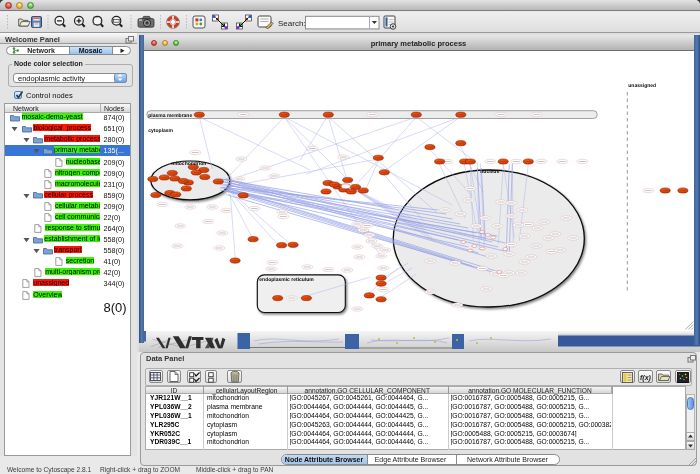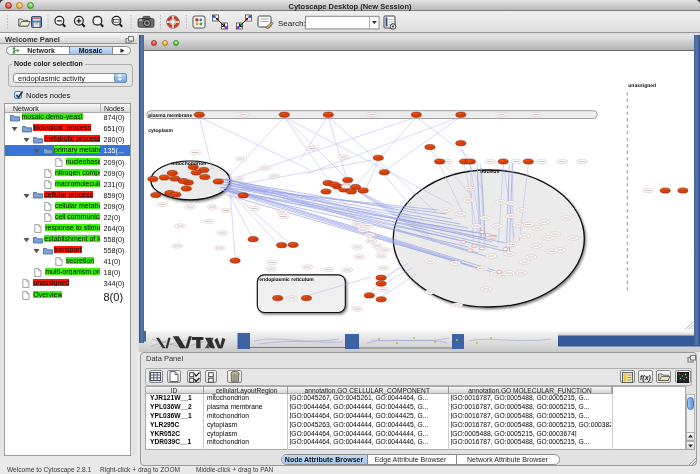--- a/index.html
+++ b/index.html
@@ -5,21 +5,20 @@
 #win{position:relative;width:700px;height:474px;background:#e9e9e9;overflow:hidden;border-radius:5px 5px 0 0}
 .abs{position:absolute}
 .t{position:absolute;white-space:nowrap;color:#1a1a1a}
 </style></head><body>
 <div id="win">
 
 <div class="abs" style="left:0;top:0;width:700px;height:11px;background:linear-gradient(#e3e3e3,#b8b8b8);border-bottom:1px solid #7e7e7e;border-radius:4px 4px 0 0"></div>
 <div class="abs" style="left:5px;top:2px;width:7px;height:7px;border-radius:50%;background:radial-gradient(circle at 50% 30%,#ff9d95 10%,#e8463a 60%,#c33126);border:.5px solid #a52f22"></div>
 <div class="abs" style="left:16px;top:2px;width:7px;height:7px;border-radius:50%;background:radial-gradient(circle at 50% 30%,#ffe9a8 10%,#f2b03c 60%,#d1952c);border:.5px solid #b5821f"></div>
 <div class="abs" style="left:27px;top:2px;width:7px;height:7px;border-radius:50%;background:radial-gradient(circle at 50% 30%,#c8f7b0 10%,#59c544 60%,#3da32c);border:.5px solid #3e8f27"></div>
-<div class="t" style="left:0;top:1.5px;width:700px;text-align:center;font-size:7.5px;font-weight:700;color:#262626">Cytoscape Desktop (New Session)</div>
 
 <div class="abs" style="left:0;top:12px;width:700px;height:21px;background:linear-gradient(#efefef,#dedede);border-bottom:1px solid #9a9a9a"></div>
 <svg class="abs" style="left:0;top:12px" width="700" height="21" viewBox="0 0 700 21">
 <line x1="7.5" y1="3" x2="7.5" y2="18" stroke="#bbb" stroke-width="1" stroke-dasharray="1.5,1.5"></line>
 <line x1="48" y1="3" x2="48" y2="18" stroke="#bbb" stroke-width="1" stroke-dasharray="1.5,1.5"></line>
 <line x1="131" y1="3" x2="131" y2="18" stroke="#bbb" stroke-width="1" stroke-dasharray="1.5,1.5"></line>
 <line x1="160.5" y1="3" x2="160.5" y2="18" stroke="#bbb" stroke-width="1" stroke-dasharray="1.5,1.5"></line>
 <line x1="186.5" y1="3" x2="186.5" y2="18" stroke="#bbb" stroke-width="1" stroke-dasharray="1.5,1.5"></line>
 <g transform="translate(24.5,10)">
 <path d="M-5.8 4 L-5.8 -3 L-2.6 -3 L-1.6 -1.6 L3.4 -1.6 L3.4 4 Z" fill="#e8e3c0" stroke="#555" stroke-width="0.9"></path>
@@ -154,21 +153,21 @@
 <svg class="abs" style="left:116px;top:74px" width="8" height="7">
       <path d="M4 0 L6.5 2.6 L1.5 2.6 Z" fill="#fff"></path>
       <path d="M4 7 L1.5 4.4 L6.5 4.4 Z" fill="#fff"></path>
     </svg>
 <div class="t" style="left:18px;top:74px;font-size:7.5px;color:#111">endoplasmic activity</div>
 
 <div class="abs" style="left:13.5px;top:90.5px;width:8.4px;height:8.4px;background:linear-gradient(#e8f1fb,#9fc4ef);border:1px solid #5580ad;border-radius:2px"></div>
 <svg class="abs" style="left:13.5px;top:88.5px" width="12" height="11">
       <path d="M2.5 6 L4.5 8.5 L8.5 2.5" fill="none" stroke="#223a55" stroke-width="1.6"></path>
     </svg>
-<div class="t" style="left:26px;top:91px;font-size:7.5px;color:#111">Nodes nodes</div>
+<div class="t" style="left:26px;top:91px;font-size:7.5px;color:#111">Control nodes</div>
 
 <div class="abs" style="left:4px;top:103px;width:127px;height:352.5px;background:#fff;border:1px solid #9a9a9a"></div>
 <div class="abs" style="left:5px;top:104px;width:125px;height:9px;background:linear-gradient(#f8f8f8,#d8d8d8);border-bottom:1px solid #aaa"></div>
 <div class="abs" style="left:100px;top:104px;width:1px;height:9px;background:#b5b5b5"></div>
 <div class="t" style="left:13px;top:105.2px;font-size:7px;color:#222">Network</div>
 <div class="t" style="left:104px;top:105.2px;font-size:7px;color:#222">Nodes</div>
 
 <svg class="abs" style="left:10.3px;top:113.8px" width="10" height="8">
 <path d="M0.5 7 L0.5 1.5 L3.5 1.5 L4.5 2.8 L9.5 2.8 L9.5 7 Z" fill="#7ba3d4" stroke="#41648f" stroke-width="0.8"></path>
     </svg>
@@ -263,33 +262,33 @@
 <path d="M0.8 8.4 L0.8 0.6 L4.8 0.6 L7 2.8 L7 8.4 Z" fill="#fff" stroke="#888" stroke-width="0.8"></path>
 <path d="M4.8 0.6 L4.8 2.8 L7 2.8" fill="none" stroke="#888" stroke-width="0.7"></path>
     </svg>
 <div class="t" style="left:65.8px;top:257.2px;max-width:34px;overflow:hidden;font-size:7px;background:#3df407;color:#000">secretion</div>
 <div class="t" style="left:103.5px;top:257.2px;font-size:7.2px;color:#111">41(0)</div>
 <svg class="abs" style="left:34.0px;top:268.3px" width="8" height="9">
 <path d="M0.8 8.4 L0.8 0.6 L4.8 0.6 L7 2.8 L7 8.4 Z" fill="#fff" stroke="#888" stroke-width="0.8"></path>
 <path d="M4.8 0.6 L4.8 2.8 L7 2.8" fill="none" stroke="#888" stroke-width="0.7"></path>
     </svg>
 <div class="t" style="left:45.2px;top:268.3px;max-width:55px;overflow:hidden;font-size:7px;background:#3df407;color:#000">multi-organism pro</div>
-<div class="t" style="left:103.5px;top:268.3px;font-size:7.2px;color:#111">18(0)</div>
+<div class="t" style="left:103.5px;top:268.3px;font-size:7.2px;color:#111">42(0)</div>
 <svg class="abs" style="left:22.1px;top:279.4px" width="8" height="9">
 <path d="M0.8 8.4 L0.8 0.6 L4.8 0.6 L7 2.8 L7 8.4 Z" fill="#fff" stroke="#888" stroke-width="0.8"></path>
 <path d="M4.8 0.6 L4.8 2.8 L7 2.8" fill="none" stroke="#888" stroke-width="0.7"></path>
     </svg>
 <div class="t" style="left:33.3px;top:279.4px;max-width:67px;overflow:hidden;font-size:7px;background:#ff1602;color:#000">unassigned</div>
 <div class="t" style="left:103.5px;top:279.4px;font-size:7.2px;color:#111">344(0)</div>
 <svg class="abs" style="left:22.1px;top:290.5px" width="8" height="9">
 <path d="M0.8 8.4 L0.8 0.6 L4.8 0.6 L7 2.8 L7 8.4 Z" fill="#fff" stroke="#888" stroke-width="0.8"></path>
 <path d="M4.8 0.6 L4.8 2.8 L7 2.8" fill="none" stroke="#888" stroke-width="0.7"></path>
     </svg>
 <div class="t" style="left:33.3px;top:290.5px;max-width:67px;overflow:hidden;font-size:7px;background:#3df407;color:#000">Overview</div>
-<div class="t" style="left:103.5px;top:291px;font-size:11px;color:#111">8(0)</div>
+<div class="t" style="left:103.5px;top:300px;font-size:13px;color:#111">8(0)</div>
 <div class="abs" style="left:137px;top:33px;width:563px;height:319px;background:#dedede"></div>
 <div class="abs" style="left:139px;top:330.5px;width:561px;height:21px;background:linear-gradient(#f5f5f5,#c8c8c8)"></div>
 <svg class="abs" style="left:139px;top:330.5px" width="561" height="21" viewBox="0 0 561 21">
 <rect x="0" y="0" width="7" height="10.5" fill="#44699f"></rect>
 <g fill="#2e2e2e" transform="translate(17,5.2) scale(0.73,0.75) translate(-17,0)">
  <path d="M17 2 L21 2 L30 16 L26 16 Z"></path>
         <path d="M30 16 L34 2 L37 2 L33 16 Z"></path>
  <path d="M40 0 L48 0 L58 16 L50 16 Z"></path>
         <path d="M57 16 L62 0 L66 0 L61 16 Z"></path>
  <path d="M66 1 L82 1 L82 5 L78 5 L78 16 L72 16 L72 5 L66 5 Z"></path>
@@ -328,20 +327,21 @@
 <rect x="419" y="4" width="142" height="11.5" fill="#35599b"></rect>
 <rect x="419" y="2.5" width="140" height="2" fill="#d8d8d8"></rect>
 </svg>
 
 <div class="abs" style="left:138.5px;top:35px;width:5.2px;height:308px;background:linear-gradient(90deg,#2e4d7d,#5379ae,#41659a)"></div>
 <div class="abs" style="left:694px;top:35px;width:6px;height:310px;background:linear-gradient(90deg,#41659a,#5379ae,#2e4d7d)"></div>
 <div class="abs" style="left:143.7px;top:35px;width:550.3px;height:16px;background:linear-gradient(#e8e8e8,#b2b2b2);border-bottom:1px solid #6e6e6e"></div>
 <div class="abs" style="left:151px;top:39.5px;width:6px;height:6px;border-radius:50%;background:radial-gradient(circle at 50% 30%,#ff9d95 10%,#e8463a 60%,#c33126);border:.5px solid #a52f22"></div>
 <div class="abs" style="left:162px;top:39.5px;width:6px;height:6px;border-radius:50%;background:radial-gradient(circle at 50% 30%,#ffe9a8 10%,#f2b03c 60%,#d1952c);border:.5px solid #b5821f"></div>
 <div class="abs" style="left:173px;top:39.5px;width:6px;height:6px;border-radius:50%;background:radial-gradient(circle at 50% 30%,#c8f7b0 10%,#59c544 60%,#3da32c);border:.5px solid #3e8f27"></div>
+<div class="t" style="left:143.5px;top:38.5px;width:550px;text-align:center;font-size:7.5px;font-weight:700;color:#222">primary metabolic process</div>
 <div class="abs" style="left:143.7px;top:51px;width:550.3px;height:279.5px;background:#fff"></div>
 
 <svg class="abs" style="left:143.7px;top:51px" width="551" height="280" viewBox="143.7 51 551 280">
       <defs>
 <radialGradient id="ng" cx="0.4" cy="0.35" r="0.8">
  <stop offset="0" stop-color="#ef5512"></stop>
           <stop offset="0.7" stop-color="#d63c04"></stop>
           <stop offset="1" stop-color="#b83000"></stop>
 </radialGradient>
 <filter id="ds" x="-20%" y="-20%" width="150%" height="150%">
@@ -726,21 +726,21 @@
         <text x="628" y="87">unassigned</text>
       </g>
       <g stroke="#9a9a9a" stroke-width="0.8">
         <line x1="685" y1="329.5" x2="693" y2="321.5"></line>
         <line x1="688" y1="329.5" x2="693" y2="324.5"></line>
         <line x1="691" y1="329.5" x2="693" y2="327.5"></line>
       </g>
     </svg>
 
 <div class="abs" style="left:140px;top:351.5px;width:557px;height:114px;background:#e2e2e2;border:1px solid #9a9a9a;border-radius:4px"></div>
-<div class="t" style="left:146px;top:354px;font-size:7.5px;font-weight:400;color:#333">Data Panel</div>
+<div class="t" style="left:146px;top:354px;font-size:7.5px;font-weight:700;color:#333">Data Panel</div>
 <svg class="abs" style="left:687px;top:355px" width="10" height="8">
       <rect x="1" y="2.5" width="5" height="4.5" fill="none" stroke="#777" stroke-width="1"></rect>
       <rect x="3.5" y="0.5" width="5" height="4.5" fill="#eee" stroke="#777" stroke-width="1"></rect>
     </svg>
 <div class="abs" style="left:145px;top:367.5px;width:547px;height:18px;border:1px solid #b0b0b0;border-radius:2px;background:#e6e6e6"></div>
 
 <div class="abs" style="left:148.5px;top:369.8px;width:14px;height:13.5px;background:linear-gradient(#fcfcfc,#dcdcdc);border:1px solid #8a8a8a;border-radius:2px"></div>
     <svg class="abs" style="left:150px;top:372px" width="11" height="9">
 <rect x="0.5" y="0.5" width="10" height="8" fill="#eef2fa" stroke="#445" stroke-width="0.9"></rect>
 <line x1="0.5" y1="3" x2="10.5" y2="3" stroke="#445" stroke-width="0.8"></line>

